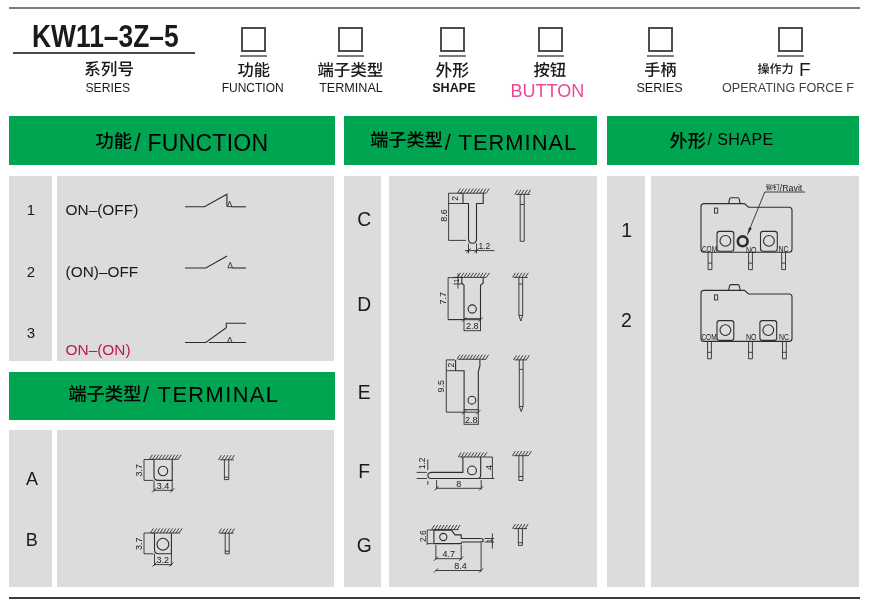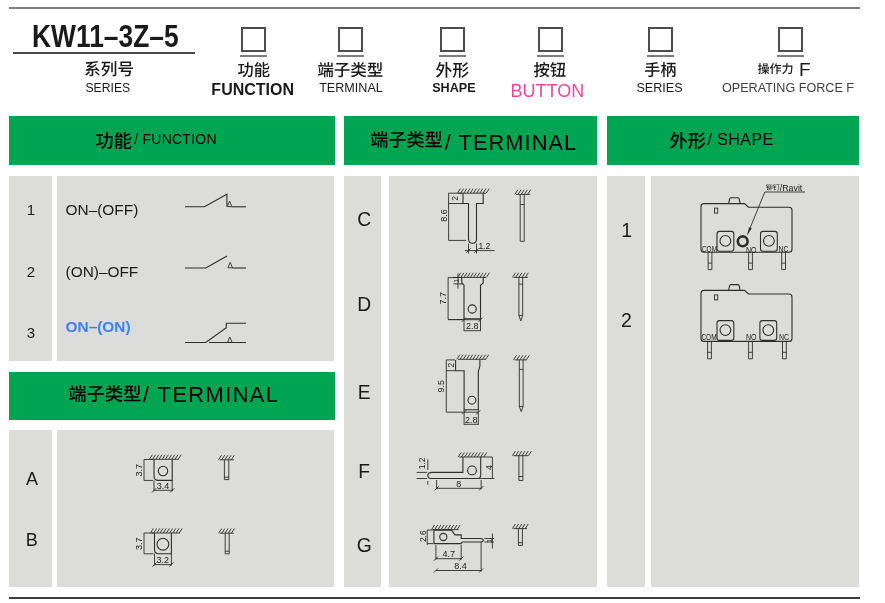--- a/index.html
+++ b/index.html
@@ -39,21 +39,21 @@
     <g fill="#1a1a1a">
       <g transform="translate(0,0)">
         <path d="M33 -192 56 -94C164 -124 308 -164 443 -204L431 -294L280 -254V-641H418V-731H46V-641H187V-229C129 -214 76 -201 33 -192ZM586 -828C586 -757 586 -688 584 -622H429V-532H580C566 -294 514 -102 308 10C331 27 361 61 375 85C600 -44 659 -264 675 -532H847C834 -194 820 -63 793 -32C782 -19 772 -16 752 -16C730 -16 677 -17 619 -21C636 5 647 45 649 72C705 75 761 75 795 71C830 67 853 57 877 26C914 -21 927 -167 941 -577C941 -590 941 -622 941 -622H679C681 -688 682 -757 682 -828Z"></path>
       </g>
       <g transform="translate(1000,0)">
         <path d="M369 -407V-335H184V-407ZM96 -486V83H184V-114H369V-19C369 -7 365 -3 353 -3C339 -2 298 -2 255 -4C268 20 282 57 287 82C348 82 393 80 423 66C454 52 462 27 462 -18V-486ZM184 -263H369V-187H184ZM853 -774C800 -745 720 -711 642 -683V-842H549V-523C549 -429 575 -401 681 -401C702 -401 815 -401 838 -401C923 -401 949 -435 960 -560C934 -566 895 -580 877 -595C872 -501 865 -485 829 -485C804 -485 711 -485 692 -485C649 -485 642 -490 642 -524V-607C735 -634 837 -668 915 -705ZM863 -327C810 -292 726 -255 643 -225V-375H550V-47C550 48 577 76 683 76C705 76 820 76 843 76C932 76 958 39 969 -99C943 -105 905 -119 885 -134C881 -26 874 -7 835 -7C809 -7 714 -7 695 -7C652 -7 643 -13 643 -47V-147C741 -176 848 -213 926 -257ZM85 -546C108 -555 145 -561 405 -581C414 -562 421 -545 426 -529L510 -565C491 -626 437 -716 387 -784L308 -753C329 -722 351 -687 370 -652L182 -640C224 -692 267 -756 299 -819L199 -847C169 -771 117 -695 101 -675C84 -653 69 -639 53 -635C64 -610 80 -565 85 -546Z"></path>
       </g>
     </g>
   </svg>
 
-<div style="position:absolute;left:252.7px;transform:translateX(-50%);top:82.4px;font-size:16px;font-weight:700;color:#1a1a1a;line-height:1;white-space:nowrap">FUNCTION</div>
+<div style="position:absolute;left:252.7px;transform:translateX(-50%);top:82.4px;font-size:12px;font-weight:400;color:#1a1a1a;line-height:1;white-space:nowrap">FUNCTION</div>
 
 <div style="position:absolute;left:338.0px;top:26.5px;width:21px;height:21px;border:2px solid #4d4d4d;background:#fff"></div>
 
 <div style="position:absolute;left:337.0px;top:54.5px;width:27.0px;height:2.0px;background:#7d7d7d"></div>
 
 <svg style="position:absolute;left:318.2px;top:61.6px;width:64.5px;height:15.3px;" viewBox="37 -844 3915 930" preserveAspectRatio="none">
     <g fill="#1a1a1a">
       <g transform="translate(0,0)">
         <path d="M46 -661V-574H383V-661ZM75 -518C94 -408 110 -266 112 -170L187 -183C184 -279 166 -419 146 -530ZM142 -811C166 -765 194 -702 205 -662L288 -690C276 -730 248 -789 222 -834ZM400 -322V83H485V-242H557V75H630V-242H706V73H780V-242H855V1C855 9 853 12 844 12C837 12 814 12 789 11C799 32 810 64 813 86C857 86 887 85 910 72C933 59 938 39 938 2V-322H686L713 -401H959V-485H373V-401H607C603 -375 597 -347 592 -322ZM413 -795V-549H926V-795H836V-631H708V-842H618V-631H500V-795ZM276 -538C267 -420 245 -252 224 -145C153 -129 88 -115 37 -105L58 -12C152 -35 273 -64 388 -94L378 -182L295 -162C317 -265 340 -409 357 -524Z"></path>
       </g>
@@ -156,21 +156,21 @@
     <g fill="#000">
       <g transform="translate(0,0)">
         <path d="M33 -192 56 -94C164 -124 308 -164 443 -204L431 -294L280 -254V-641H418V-731H46V-641H187V-229C129 -214 76 -201 33 -192ZM586 -828C586 -757 586 -688 584 -622H429V-532H580C566 -294 514 -102 308 10C331 27 361 61 375 85C600 -44 659 -264 675 -532H847C834 -194 820 -63 793 -32C782 -19 772 -16 752 -16C730 -16 677 -17 619 -21C636 5 647 45 649 72C705 75 761 75 795 71C830 67 853 57 877 26C914 -21 927 -167 941 -577C941 -590 941 -622 941 -622H679C681 -688 682 -757 682 -828Z"></path>
       </g>
       <g transform="translate(1000,0)">
         <path d="M369 -407V-335H184V-407ZM96 -486V83H184V-114H369V-19C369 -7 365 -3 353 -3C339 -2 298 -2 255 -4C268 20 282 57 287 82C348 82 393 80 423 66C454 52 462 27 462 -18V-486ZM184 -263H369V-187H184ZM853 -774C800 -745 720 -711 642 -683V-842H549V-523C549 -429 575 -401 681 -401C702 -401 815 -401 838 -401C923 -401 949 -435 960 -560C934 -566 895 -580 877 -595C872 -501 865 -485 829 -485C804 -485 711 -485 692 -485C649 -485 642 -490 642 -524V-607C735 -634 837 -668 915 -705ZM863 -327C810 -292 726 -255 643 -225V-375H550V-47C550 48 577 76 683 76C705 76 820 76 843 76C932 76 958 39 969 -99C943 -105 905 -119 885 -134C881 -26 874 -7 835 -7C809 -7 714 -7 695 -7C652 -7 643 -13 643 -47V-147C741 -176 848 -213 926 -257ZM85 -546C108 -555 145 -561 405 -581C414 -562 421 -545 426 -529L510 -565C491 -626 437 -716 387 -784L308 -753C329 -722 351 -687 370 -652L182 -640C224 -692 267 -756 299 -819L199 -847C169 -771 117 -695 101 -675C84 -653 69 -639 53 -635C64 -610 80 -565 85 -546Z"></path>
       </g>
     </g>
   </svg>
 
-<div style="position:absolute;left:134.2px;top:132.3px;font-size:14px;font-weight:400;color:#000;line-height:1;white-space:nowrap;letter-spacing:0.25px">/ FUNCTION</div>
+<div style="position:absolute;left:134.2px;top:132.3px;font-size:23px;font-weight:400;color:#000;line-height:1;white-space:nowrap;letter-spacing:0.25px">/ FUNCTION</div>
 
 <svg style="position:absolute;left:371.2px;top:130.5px;width:70.8px;height:16.8px;" viewBox="37 -844 3915 930" preserveAspectRatio="none">
     <g fill="#000">
       <g transform="translate(0,0)">
         <path d="M46 -661V-574H383V-661ZM75 -518C94 -408 110 -266 112 -170L187 -183C184 -279 166 -419 146 -530ZM142 -811C166 -765 194 -702 205 -662L288 -690C276 -730 248 -789 222 -834ZM400 -322V83H485V-242H557V75H630V-242H706V73H780V-242H855V1C855 9 853 12 844 12C837 12 814 12 789 11C799 32 810 64 813 86C857 86 887 85 910 72C933 59 938 39 938 2V-322H686L713 -401H959V-485H373V-401H607C603 -375 597 -347 592 -322ZM413 -795V-549H926V-795H836V-631H708V-842H618V-631H500V-795ZM276 -538C267 -420 245 -252 224 -145C153 -129 88 -115 37 -105L58 -12C152 -35 273 -64 388 -94L378 -182L295 -162C317 -265 340 -409 357 -524Z"></path>
       </g>
       <g transform="translate(1000,0)">
         <path d="M455 -547V-404H48V-309H455V-36C455 -18 449 -13 427 -12C405 -11 330 -11 253 -14C269 13 288 56 294 83C388 84 455 82 497 66C540 52 554 24 554 -34V-309H955V-404H554V-497C669 -558 794 -647 880 -731L808 -786L787 -781H148V-688H684C617 -636 531 -582 455 -547Z"></path>
       </g>
       <g transform="translate(2000,0)">
@@ -237,21 +237,21 @@
 <div style="position:absolute;left:30.8px;transform:translateX(-50%);top:202.4px;font-size:15.0px;font-weight:400;color:#1a1a1a;line-height:1;white-space:nowrap">1</div>
 
 <div style="position:absolute;left:30.8px;transform:translateX(-50%);top:264.1px;font-size:15.0px;font-weight:400;color:#1a1a1a;line-height:1;white-space:nowrap">2</div>
 
 <div style="position:absolute;left:30.8px;transform:translateX(-50%);top:324.9px;font-size:15.0px;font-weight:400;color:#1a1a1a;line-height:1;white-space:nowrap">3</div>
 
 <div style="position:absolute;left:65.6px;top:202.3px;font-size:15.4px;font-weight:400;color:#1a1a1a;line-height:1;white-space:nowrap">ON–(OFF)</div>
 
 <div style="position:absolute;left:65.6px;top:264.1px;font-size:15.4px;font-weight:400;color:#1a1a1a;line-height:1;white-space:nowrap">(ON)–OFF</div>
 
-<div style="position:absolute;left:65.6px;top:319px;font-size:15.4px;font-weight:700;color:#3b82f6;line-height:1;white-space:nowrap">ON–(ON)</div>
+<div style="position:absolute;left:65.6px;top:342px;font-size:15.4px;font-weight:400;color:#be185d;line-height:1;white-space:nowrap">ON–(ON)</div>
 
 <svg style="position:absolute;left:180.0px;top:188.0px;width:70.0px;height:24.0px" viewBox="180.0 188.0 70.0 24.0">
     <path class="lw" d="M185,206.8 H204.5 L226.9,194.2 V206.4"></path>
     <path class="lw" d="M231.5,206.8 H246"></path>
     <path class="lt" d="M229.6,201.2 L227.3,206.6 H231.9 Z" fill="none"></path>
   </svg>
 
 <svg style="position:absolute;left:180.0px;top:250.0px;width:70.0px;height:24.0px" viewBox="180.0 250.0 70.0 24.0">
     <path class="lw" d="M185,268 H205.8 L227,256"></path>
     <path class="lw" d="M232.4,268 H246"></path>

